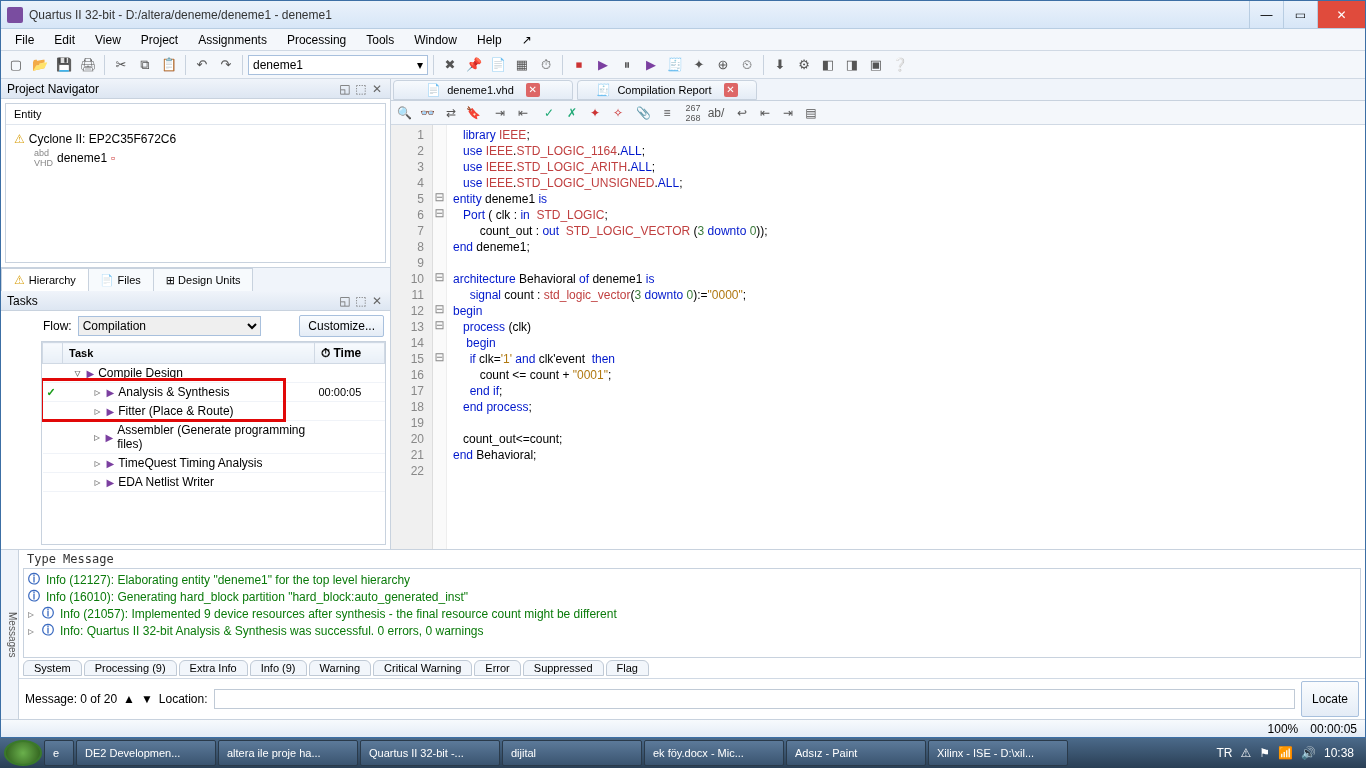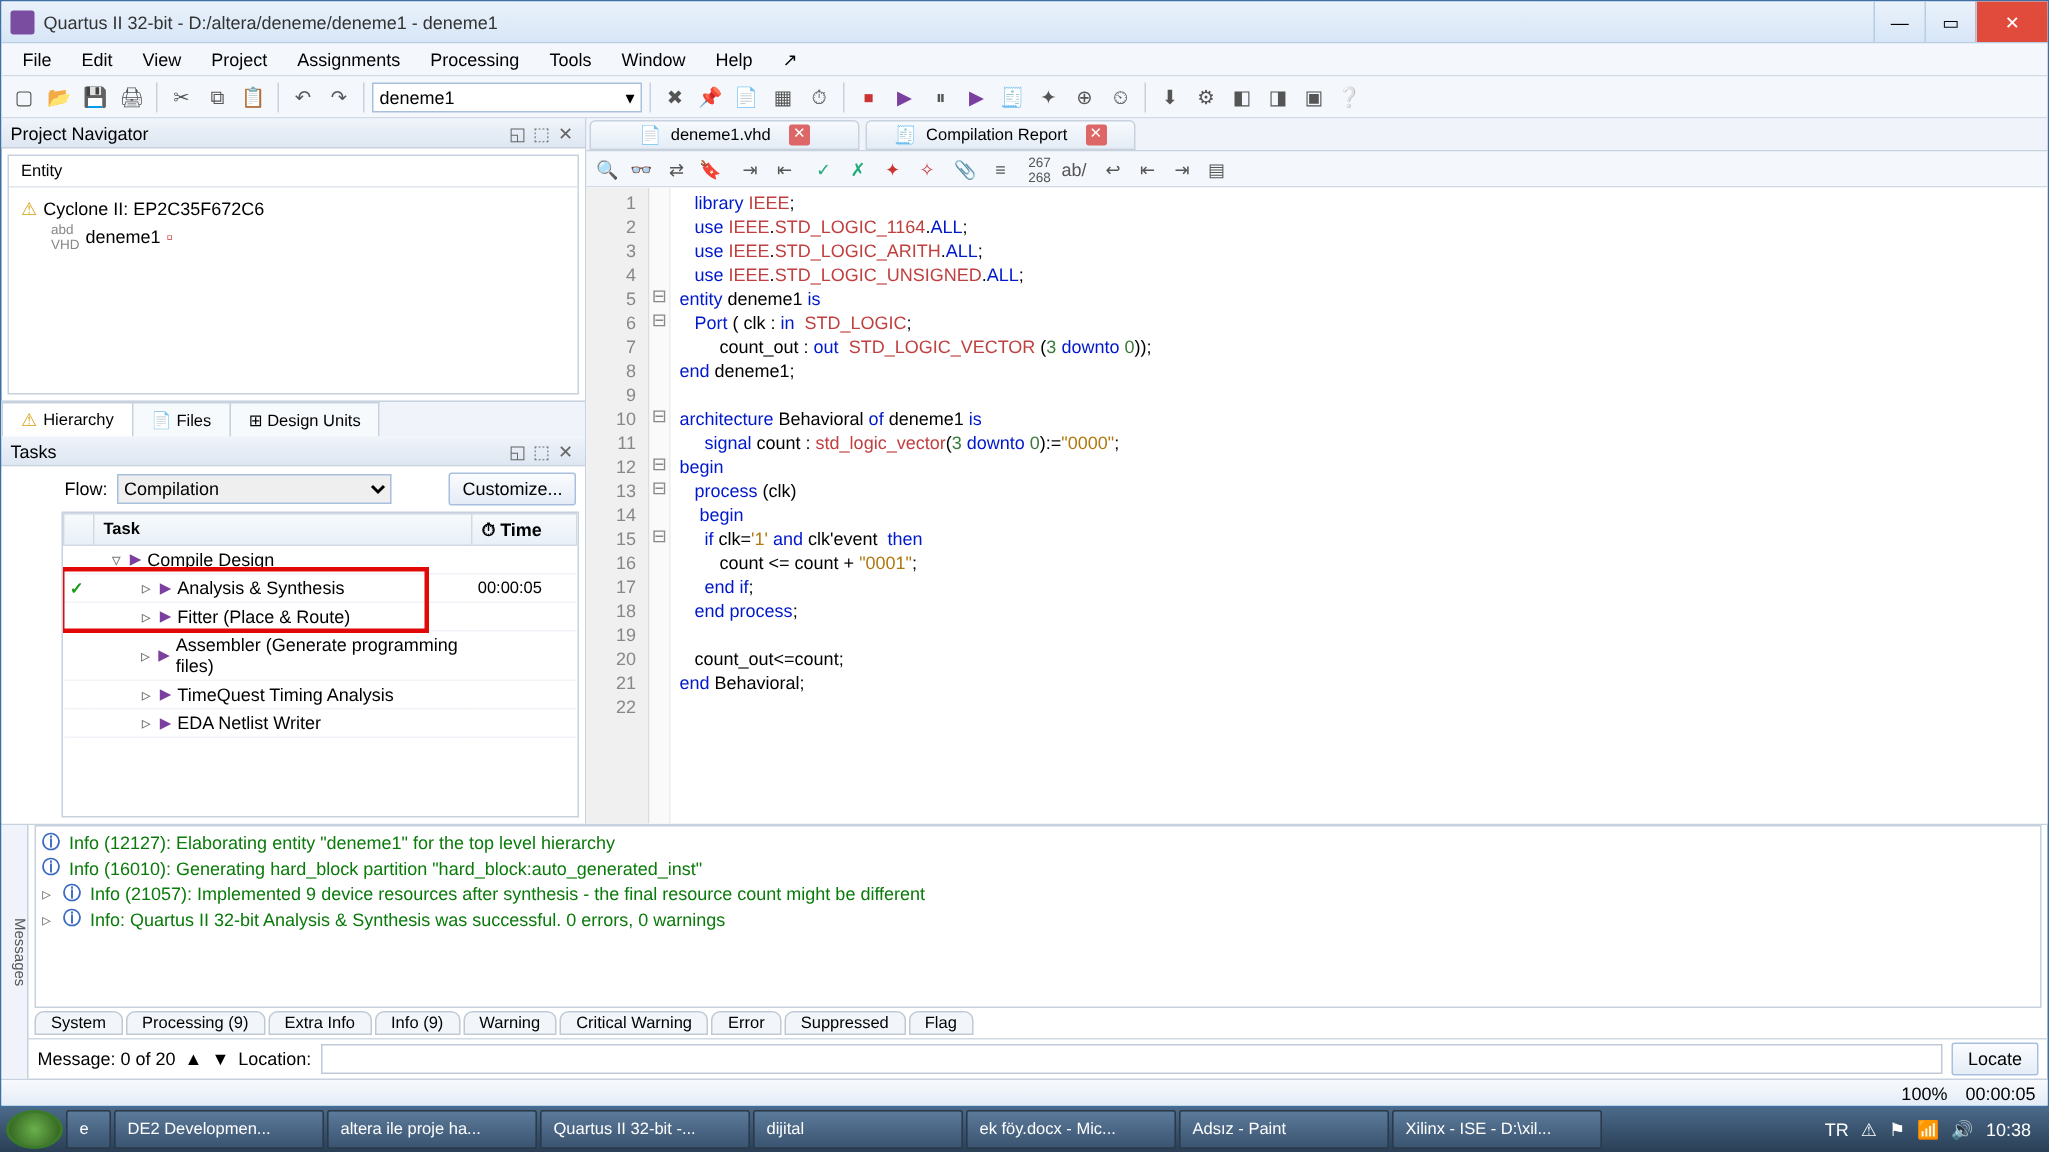--- a/index.html
+++ b/index.html
@@ -62,21 +62,21 @@
 .msg-side { width: 18px; background: #f0f4fa; border-right: 1px solid #c8d2de; writing-mode: vertical-rl; text-align: center; font-size: 10px; color: #555; padding: 4px 0; }
 .msg-body { flex: 1; display: flex; flex-direction: column; }
 .msg-hdr { padding: 2px 8px; font-family: Consolas, monospace; font-size: 12px; color: #333; }
 .msg-list { flex: 1; overflow: auto; background: #fff; border: 1px solid #c8d2de; margin: 0 4px; padding: 2px 4px; font-family: Consolas, monospace; }
 .msg-list .mrow { display: flex; gap: 6px; align-items: center; color: #0a7a0a; font-size: 12px; }
 .msg-list .mrow .i { color: #3a6ac0; font-weight: bold; }
 .msg-tabs { display: flex; padding: 2px 4px; gap: 0; }
 .msg-tabs .mtab { padding: 1px 10px; border: 1px solid #c0cad6; border-radius: 6px 6px 0 0; background: #f2f6fb; font-size: 11px; margin-right: 2px; }
 .msg-footer { display: flex; align-items: center; padding: 2px 6px; gap: 6px; border-top: 1px solid #d0d9e4; }
 .msg-footer input { flex: 1; height: 20px; border: 1px solid #c0cad6; padding: 0 4px; }
-.msg-footer button { height: 22px; padding: 0 10px; border: 1px solid #a8c0dd; background: linear-gradient(#fafcfe,#e4ecf6); border-radius: 2px; }
+.msg-footer button { height: 36px; padding: 0 10px; border: 1px solid #a8c0dd; background: linear-gradient(#fafcfe,#e4ecf6); border-radius: 2px; }
 .statusbar { height: 18px; background: linear-gradient(#f7fafd,#e4ecf6); border-top: 1px solid #c8d2de; display: flex; justify-content: flex-end; align-items: center; padding: 0 8px; gap: 12px; font-size: 11px; }
 .taskbar { position: absolute; bottom: 0; left: 0; right: 0; height: 30px; background: linear-gradient(#4b6a8a, #2a3f55); display: flex; align-items: center; padding: 0 4px; gap: 2px; }
 .taskbar .start { width: 38px; height: 26px; background: radial-gradient(circle,#6ab04c,#2c5a1a); border-radius: 50%; border:2px solid #3a7a2a; }
 .taskbar .titem { height: 26px; padding: 0 8px; display: flex; align-items: center; gap: 6px; background: linear-gradient(#5c7a9a,#3a5470); border: 1px solid #2a3a4a; border-radius: 2px; color: #fff; font-size: 11px; min-width: 140px; }
 .taskbar .tray { margin-left: auto; display: flex; align-items: center; gap: 8px; color: #fff; font-size: 11px; padding-right: 8px; text-align: right; }
 .ic-warn { color: #d8a010; }
 </style>
 </head>
 <body>
 
@@ -353,20 +353,21 @@
             <div class="line"></div>
           </div>
         <div class="code" id="codecol"><div class="line">   <span class="kw">library</span> <span class="type">IEEE</span>;</div><div class="line">   <span class="kw">use</span> <span class="type">IEEE</span>.<span class="type">STD_LOGIC_1164</span>.<span class="kw">ALL</span>;</div><div class="line">   <span class="kw">use</span> <span class="type">IEEE</span>.<span class="type">STD_LOGIC_ARITH</span>.<span class="kw">ALL</span>;</div><div class="line">   <span class="kw">use</span> <span class="type">IEEE</span>.<span class="type">STD_LOGIC_UNSIGNED</span>.<span class="kw">ALL</span>;</div><div class="line"><span class="kw">entity</span> deneme1 <span class="kw">is</span></div><div class="line">   <span class="kw">Port</span> ( clk : <span class="kw">in</span>  <span class="type">STD_LOGIC</span>;</div><div class="line">        count_out : <span class="kw">out</span>  <span class="type">STD_LOGIC_VECTOR</span> (<span class="num">3</span> <span class="kw">downto</span> <span class="num">0</span>));</div><div class="line"><span class="kw">end</span> deneme1;</div><div class="line"></div><div class="line"><span class="kw">architecture</span> Behavioral <span class="kw">of</span> deneme1 <span class="kw">is</span></div><div class="line">     <span class="kw">signal</span> count : <span class="type">std_logic_vector</span>(<span class="num">3</span> <span class="kw">downto</span> <span class="num">0</span>):=<span class="str">"0000"</span>;</div><div class="line"><span class="kw">begin</span></div><div class="line">   <span class="kw">process</span> (clk)</div><div class="line">    <span class="kw">begin</span></div><div class="line">     <span class="kw">if</span> clk=<span class="str">'1'</span> <span class="kw">and</span> clk'event  <span class="kw">then</span></div><div class="line">        count &lt;= count + <span class="str">"0001"</span>;</div><div class="line">     <span class="kw">end</span> <span class="kw">if</span>;</div><div class="line">   <span class="kw">end</span> <span class="kw">process</span>;</div><div class="line"></div><div class="line">   count_out&lt;=count;</div><div class="line"><span class="kw">end</span> Behavioral;</div><div class="line"></div></div>
       </div>
     </div>
   </div>
 
   <div class="messages">
     <div class="msg-side">Messages</div>
     <div class="msg-body">
+      <div class="msg-hdr">Type Message</div>
       <div class="msg-list" id="msgrows">
           <div class="mrow">
             <span class="i">ⓘ</span>
             <span>Info (12127): Elaborating entity "deneme1" for the top level hierarchy</span>
           </div>
           <div class="mrow">
             <span class="i">ⓘ</span>
             <span>Info (16010): Generating hard_block partition "hard_block:auto_generated_inst"</span>
           </div>
           <div class="mrow">

